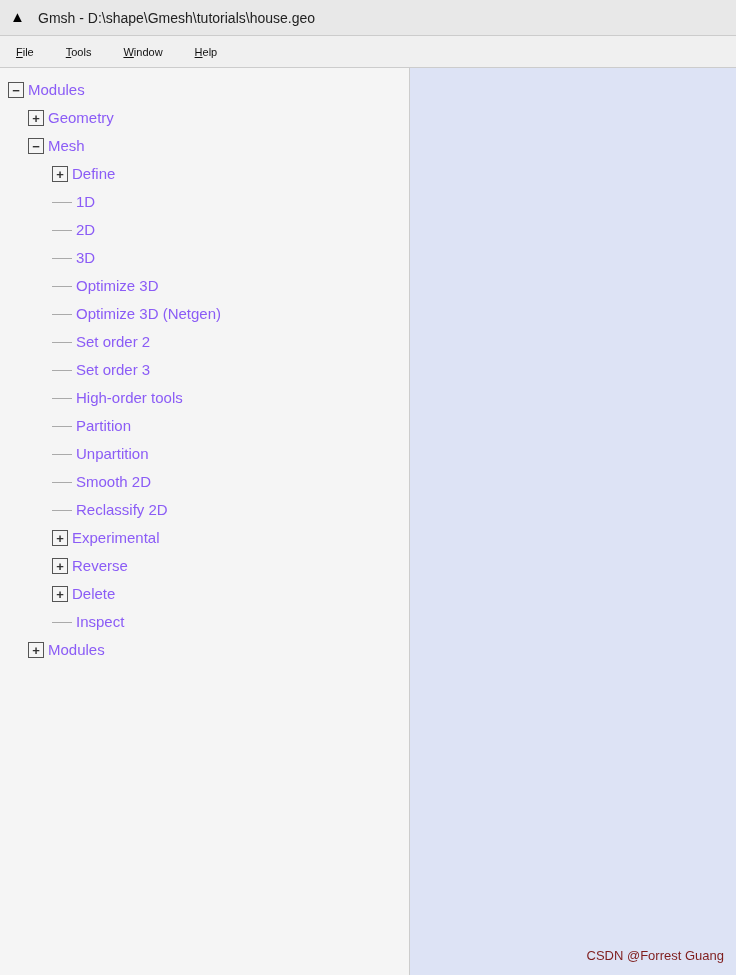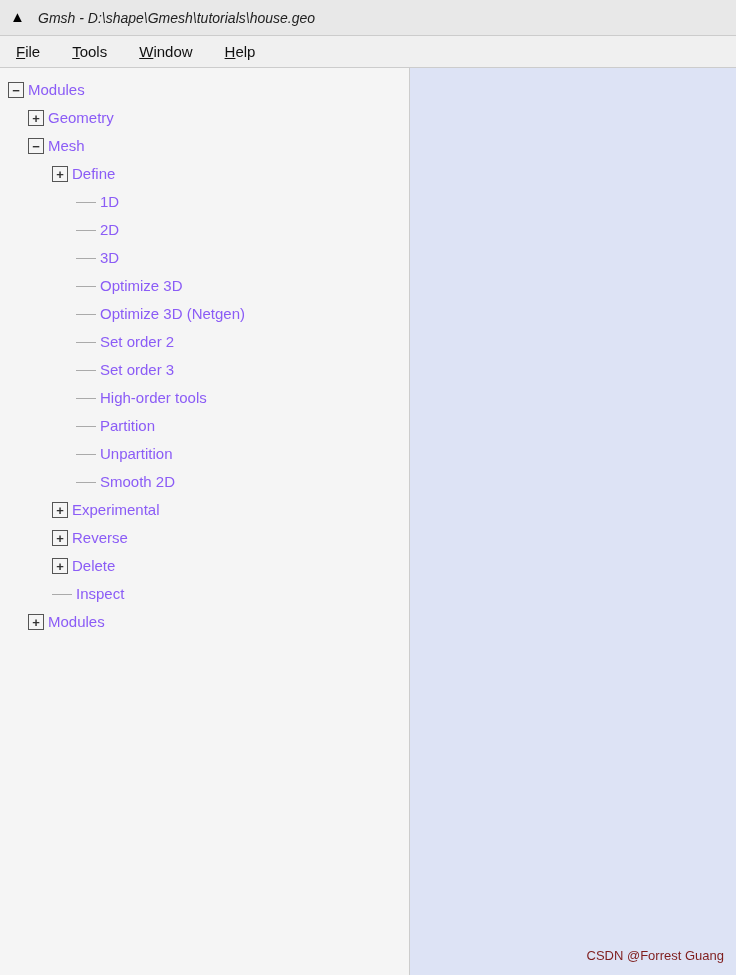--- a/index.html
+++ b/index.html
@@ -22,37 +22,36 @@
       border-bottom: 1px solid #ccc;
       height: 36px;
     }
     .title-bar-icon {
       width: 20px;
       height: 20px;
     }
     .title-bar-text {
       font-size: 14px;
       color: #222;
-      font-style: italic;
     }
 
     
     .menu-bar {
       background: #f0f0f0;
       padding: 4px 0;
       display: flex;
       gap: 0;
       border-bottom: 1px solid #ccc;
       height: 32px;
       align-items: center;
     }
     .menu-item {
       padding: 4px 16px;
       cursor: pointer;
-      font-size: 15px;
+      font-size: 11px;
       color: #111;
     }
     .menu-item u {
       text-decoration: underline;
     }
 
     
     .main-content {
       display: flex;
       height: calc(975px - 36px - 32px);
@@ -86,21 +85,21 @@
       display: flex;
       align-items: center;
       padding: 2px 0;
       cursor: pointer;
       white-space: nowrap;
     }
 
     .indent-0 { padding-left: 8px; }
     .indent-1 { padding-left: 28px; }
     .indent-2 { padding-left: 52px; }
-    .indent-3 { padding-left: 76px; }
+    .indent-3 { padding-left: 52px; }
 
     .expand-box {
       width: 16px;
       height: 16px;
       border: 1px solid #555;
       display: inline-flex;
       align-items: center;
       justify-content: center;
       font-size: 13px;
       font-weight: bold;
@@ -193,20 +192,24 @@
       <span class="tree-label">Partition</span>
     </div>
     <div class="tree-item indent-3">
       <span style="display:inline-block;width:20px;height:1px;background:#aaa;margin-right:4px;flex-shrink:0;"></span>
       <span class="tree-label">Unpartition</span>
     </div>
     <div class="tree-item indent-3">
       <span style="display:inline-block;width:20px;height:1px;background:#aaa;margin-right:4px;flex-shrink:0;"></span>
       <span class="tree-label">Smooth 2D</span>
     </div>
+    <div class="tree-item indent-3">
+      <span style="display:inline-block;width:20px;height:1px;background:#aaa;margin-right:4px;flex-shrink:0;"></span>
+      <span class="tree-label">Reclassify 2D</span>
+    </div>
 
     <div class="tree-item indent-2">
       <span class="expand-box">+</span>
       <span class="tree-label">Experimental</span>
     </div>
 
     <div class="tree-item indent-2">
       <span class="expand-box">+</span>
       <span class="tree-label">Reverse</span>
     </div>

